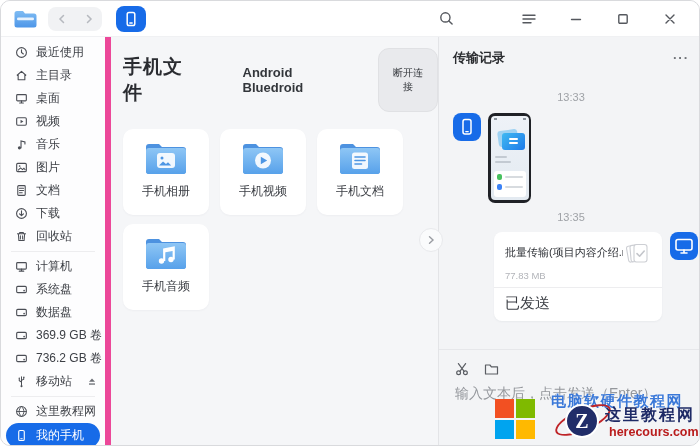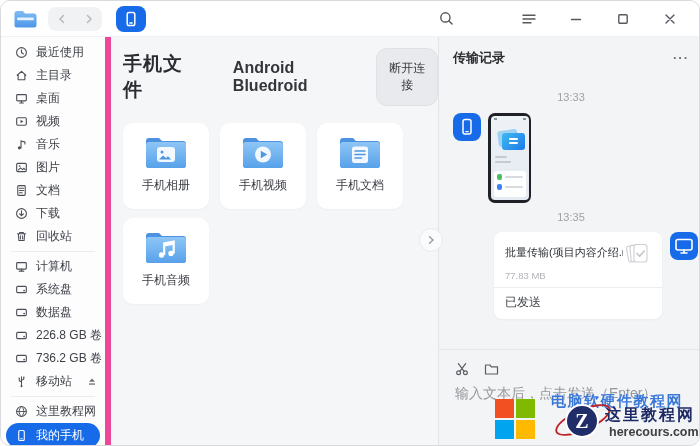--- a/index.html
+++ b/index.html
@@ -20,22 +20,22 @@
   .side-item { height:23px; display:flex; align-items:center; gap:8px; padding:0 8px 0 14px; font-size:12px; color:#3c3f45; white-space:nowrap; }
   .side-item svg { flex-shrink:0; }
   .side-item.active { background:var(--accent); color:#fff; border-radius:14px; margin:0 5px; padding-left:9px; height:25px; }
   .side-divider { border-top:1px solid #ededef; margin:3px 10px; }
   .eject-btn { margin-left:auto; display:flex; align-items:center; }
 
   
   .main { position:absolute; top:36px; left:110px; width:327px; bottom:0; background:#f5f6f8; padding:10px 0 0 12px; }
   .main-header { display:flex; align-items:center; gap:16px; margin-top:1px; }
   .main-title { font-size:19px; font-weight:bold; color:#2a2c31; letter-spacing:1px; }
-  .device-name { font-size:16px; font-weight:600; color:#33363b; margin-left:28px; }
-  .disconnect-btn { margin-left:12px; font-size:12px; color:#33363b; background:#e9eaed; border:1px solid #e0e1e4; border-radius:11px; padding:11px 10px; }
+  .device-name { font-size:13px; font-weight:600; color:#33363b; margin-left:28px; }
+  .disconnect-btn { margin-left:12px; font-size:10px; color:#33363b; background:#e9eaed; border:1px solid #e0e1e4; border-radius:11px; padding:17px 10px; }
   .cards { margin-top:17px; display:grid; grid-template-columns:repeat(3,86px); gap:9px 11px; width:280px;text-align:center; }
   .card { width:86px; height:86px; background:#fff; border-radius:10px; display:flex; flex-direction:column; align-items:center; box-shadow:0 1px 2px rgba(40,50,70,.04); }
   .card svg { margin-top:11px; }
   .card-label { font-size:12px; color:#3b3e44; margin-top:5px; }
 
   .collapse-btn { position:absolute; left:418px; top:227px; width:24px; height:24px; border-radius:50%; background:#fafbfc; border:1px solid #e8e9ec; display:flex; align-items:center; justify-content:center; z-index:6; }
 
   
   .panel { position:absolute; top:36px; left:437px; width:265px; bottom:0; background:#f3f4f6; border-left:1px solid #e3e4e7; }
   .panel-header { display:flex; align-items:center; padding:12px 14px 0 14px; }
@@ -56,36 +56,36 @@
   .t-row { display:flex; align-items:center; gap:3px; margin-bottom:4px; }
   .t-sq { width:6px; height:6px; border-radius:2px; }
   .t-bar { width:18px; height:2px; background:#d7dbdf; border-radius:1px; }
 
   .msg-row.outgoing { margin-top:9px; padding-right:5px; }
   .file-card { margin-left:auto; width:168px; background:#fff; border-radius:8px; padding:9px 11px 6px 11px; box-shadow:0 1px 2px rgba(40,50,70,.05); }
   .file-top { display:flex; align-items:flex-start; }
   .file-name { font-size:11px; color:#2f3237; line-height:1.3; padding-top:4px; white-space:nowrap; overflow:hidden; }
   .file-size { font-size:9.5px; color:#b2b4b9; margin-top:3px; }
   .file-divider { border-top:1px solid #ededef; margin:6px -11px 0 -11px; }
-  .file-status { font-size:12px; color:#3c3f45; padding:6px 0 2px 0; }
+  .file-status { font-size:15px; color:#3c3f45; padding:6px 0 2px 0; }
   .msg-row.outgoing .avatar { margin-left:8px; }
 
   .input-area { position:absolute; left:0; right:0; bottom:0; top:312px; border-top:1px solid #e6e7ea; padding:12px 14px 0 16px; }
   .input-icons { display:flex; align-items:center; gap:15px; }
   .send-input { display:block; width:100%; border:none; outline:none; background:transparent; font-size:14px; color:#55585d; margin-top:9px; font-family:"Liberation Sans","DejaVu Sans",sans-serif; }
   .send-input::placeholder { color:#94979c; }
 
   
   .watermark { position:absolute; left:488px; top:390px; width:212px; height:56px; z-index:50; pointer-events:none; }
   .win-flag { position:absolute; left:6px; top:8px; width:40px; height:40px; display:grid; grid-template-columns:19px 19px; grid-template-rows:19px 19px; gap:2px; }
   .wm-site-text { position:absolute; left:62px; top:1px; font-size:15px; font-weight:bold; color:#3a78d8; letter-spacing:1.5px; white-space:nowrap; text-shadow:0 0 2px #fff; }
   .z-orbit { position:absolute; left:64px; top:18px; width:60px; height:22px; border:2.5px solid #bf2428; border-radius:50%; transform:rotate(-24deg); }
   .z-circle { position:absolute; left:76px; top:13px; width:34px; height:34px; border-radius:50%; background:#212d69; border:2px solid #fff; color:#fff; font-family:"Liberation Serif","DejaVu Serif",serif; font-weight:bold; font-size:20px; display:flex; align-items:center; justify-content:center; }
   .wm-name { position:absolute; left:116px; top:14px; font-size:16px; font-weight:bold; color:#1e2a66; letter-spacing:2px; white-space:nowrap; }
-  .wm-domain { position:absolute; left:120px; top:34px; font-size:12.5px; font-weight:bold; color:#404040; white-space:nowrap; }
+  .wm-domain { position:absolute; left:120px; top:34px; font-size:12.5px; font-weight:bold; color:#b91c1c; white-space:nowrap; }
 
   :root { --accent:#176be8; }
   svg { display:block; }
 </style>
 </head>
 <body>
 
 <div class="window">
 
   <div class="titlebar">
@@ -232,21 +232,21 @@
           <rect x="1.8" y="3.6" width="10.4" height="6.8" rx="1.2" fill="none" stroke="#4b4e55" stroke-width="1.2"></rect>
           <circle cx="9.8" cy="8.2" r=".9" fill="#4b4e55"></circle>
         </svg>
       <span>数据盘</span>
     </div>
     <div class="side-item">
       <svg width="13" height="13" viewBox="0 0 14 14">
           <rect x="1.8" y="3.6" width="10.4" height="6.8" rx="1.2" fill="none" stroke="#4b4e55" stroke-width="1.2"></rect>
           <circle cx="9.8" cy="8.2" r=".9" fill="#4b4e55"></circle>
         </svg>
-      <span>226.8 GB 卷</span>
+      <span>369.9 GB 卷</span>
     </div>
     <div class="side-item">
       <svg width="13" height="13" viewBox="0 0 14 14">
           <rect x="1.8" y="3.6" width="10.4" height="6.8" rx="1.2" fill="none" stroke="#4b4e55" stroke-width="1.2"></rect>
           <circle cx="9.8" cy="8.2" r=".9" fill="#4b4e55"></circle>
         </svg>
       <span>736.2 GB 卷</span>
     </div>
     <div class="side-item">
       <svg width="13" height="13" viewBox="0 0 14 14">

